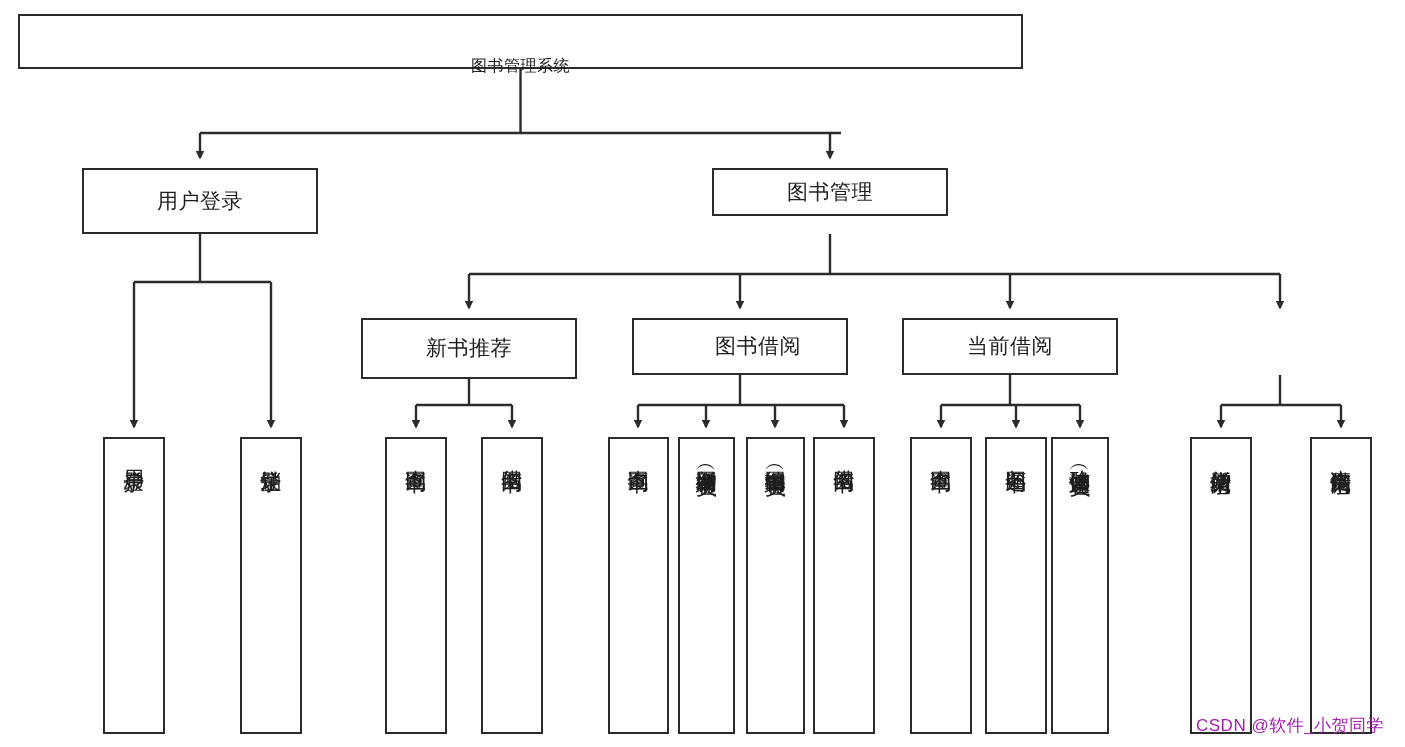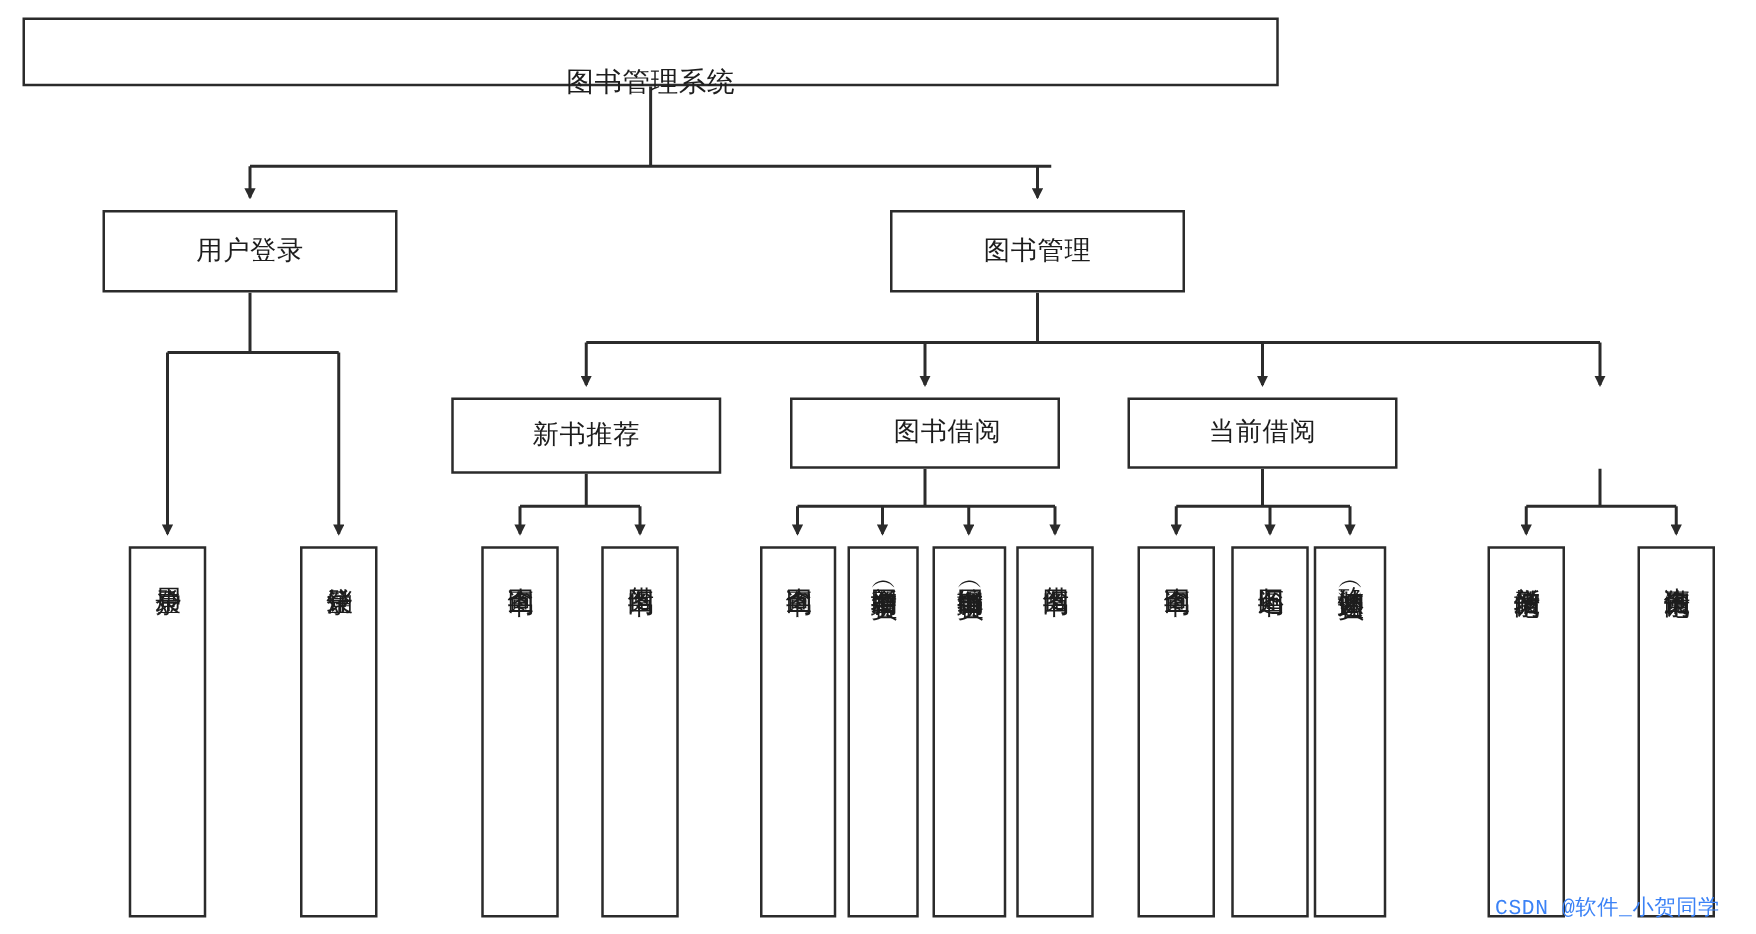--- a/index.html
+++ b/index.html
@@ -38,41 +38,40 @@
     justify-content: center;
     color: #1a1a1a;
   }
   .node-label {
     font-size: 21px;
     line-height: 1.25;
     letter-spacing: 0.5px;
     white-space: nowrap;
     color: #1d1d1d;
   }
-  .node.root .node-label { font-size: 22px; margin-top: 48px; }
+  .node.root .node-label { font-size: 16px; margin-top: 48px; }
   .node.leaf {
     align-items: flex-start;
     justify-content: center;
     padding-top: 14px;
   }
   .node.leaf .node-label {
     writing-mode: vertical-rl;
     text-orientation: upright;
     font-size: 21px;
     line-height: 1.12;
     letter-spacing: 1px;
     white-space: normal;
   }
   .watermark {
     position: absolute;
     font-size: 17px;
-    color: #3b82f6;
+    color: #a21caf;
     white-space: nowrap;
     letter-spacing: 0.5px;
-    font-family: Liberation Mono, monospace;
   }
 </style>
 </head>
 <body>
 
 <div id="diagram-root">
 
   <svg class="connectors" viewBox="0 0 1405 747" xmlns="http://www.w3.org/2000/svg">
     <defs>
       <marker id="arrowhead" markerWidth="9" markerHeight="9" refX="7.5" refY="4.5" orient="auto" markerUnits="userSpaceOnUse">
@@ -124,21 +123,21 @@
     </g>
   </svg>
 
   <div class="node root" style="left: 18px; top: 14px; width: 1005px; height: 55px;">
     <span class="node-label">图书管理系统</span>
   </div>
 
   <div class="node lvl2" style="left: 82px; top: 168px; width: 236px; height: 66px;">
     <span class="node-label">用户登录</span>
   </div>
-  <div class="node lvl2" style="left: 712px; top: 168px; width: 236px; height: 66px;">
+  <div class="node lvl2" style="left: 712px; top: 168px; width: 236px; height: 48px;">
     <span class="node-label">图书管理</span>
   </div>
 
   <div class="node lvl3" style="left: 361px; top: 318px; width: 216px; height: 61px;">
     <span class="node-label">新书推荐</span>
   </div>
   <div class="node lvl3" style="left: 632px; top: 318px; width: 216px; height: 57px; padding-left: 36px;">
     <span class="node-label">图书借阅</span>
   </div>
   <div class="node lvl3" style="left: 902px; top: 318px; width: 216px; height: 57px;">

